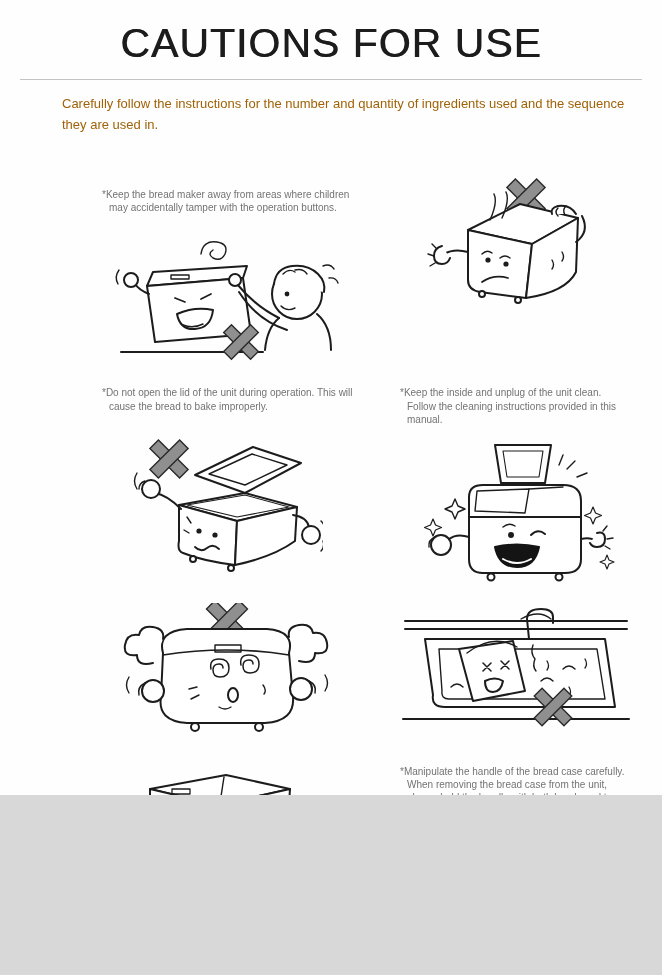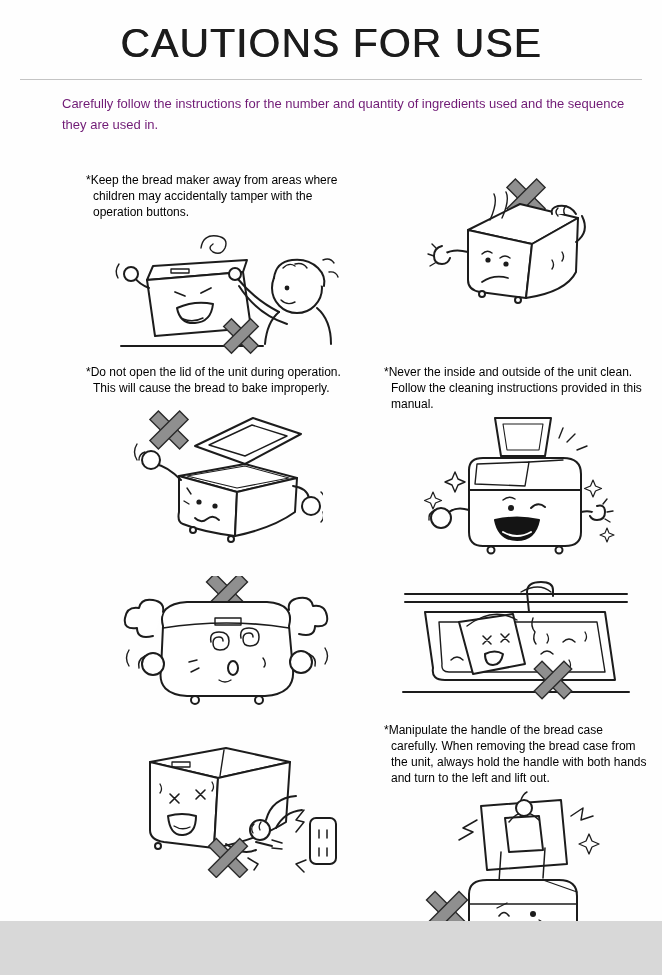--- a/index.html
+++ b/index.html
@@ -1,37 +1,37 @@
 <!DOCTYPE html>
 <html><head>
 <meta charset="utf-8">
 <style>
   html,body{margin:0;padding:0;background:#d8d8d8;}
   .page{
-    width:662px;height:921px;background:#fefefe;margin:0 auto;
+    width:662px;height:795px;background:#fefefe;margin:0 auto;
     font-family:"Liberation Sans","DejaVu Sans",sans-serif;color:#1c1c1c;
     position:relative;overflow:hidden;box-sizing:border-box;padding-top:14px;
   }
   .title{
     text-align:center;font-size:41px;letter-spacing:1px;font-weight:400;
     margin:6px 0 0 0;text-shadow:.6px 0 0 currentColor;
   }
   .divider{border:none;border-top:1px solid #c4c4c4;width:94%;margin:12px auto 0 auto;}
   .intro{
-    margin:14px 18px 0 62px;width:588px;font-size:13px;line-height:1.6;color:#701a75;
+    margin:14px 18px 0 62px;width:588px;font-size:13px;line-height:1.6;color:#a16207;
   }
   .grid{
     display:grid;grid-template-columns:310px 272px;column-gap:6px;row-gap:8px;
     margin:36px 0 0 60px;
   }
   .caution{box-sizing:border-box;}
   .col-l{padding-left:26px;}
   .col-r{padding-left:8px;}
   .ctext{
-    margin:0;font-size:12px;line-height:1.34;color:#000000;
+    margin:16px;font-size:10px;line-height:1.34;color:#737373;
     padding-left:7px;text-indent:-7px;max-width:272px;
   }
   .col-r .ctext{max-width:262px;}
   .illo{display:flex;justify-content:center;align-items:flex-start;margin-top:4px;}
   svg{display:block;}
 </style>
 </head>
 <body>
 
 <div class="page">
@@ -133,21 +133,21 @@
             <circle cx="178" cy="106" r="9" fill="#fff"></circle>
             <path d="M188 92 q6 6 4 14 M190 112 q2 6 -2 10" stroke-width="1.4"></path>
             <circle cx="60" cy="130" r="3" fill="#fff"></circle>
             <circle cx="98" cy="139" r="3" fill="#fff"></circle>
           </g>
         </svg>
       </div>
     </section>
 
     <section class="caution col-r">
-      <p class="ctext">*Never the inside and outside of the unit clean. Follow the cleaning instructions provided in this manual.</p>
+      <p class="ctext">*Keep the inside and unplug of the unit clean. Follow the cleaning instructions provided in this manual.</p>
       <div class="illo">
         <svg viewBox="0 0 210 148" width="210" height="148">
           <g fill="none" stroke="#1c1c1c" stroke-width="2" stroke-linecap="round" stroke-linejoin="round">
             <path d="M84 2 L140 2 L134 40 L90 40 Z" fill="#fff"></path>
             <path d="M92 8 L132 8 L128 34 L96 34 Z" stroke-width="1.1"></path>
             <path d="M58 54 Q58 42 72 42 L152 42 Q170 42 170 58 L170 116 Q170 130 154 130 L72 130 Q58 130 58 116 Z" fill="#fff"></path>
             <path d="M58 74 L170 74" stroke-width="1.8"></path>
             <path d="M66 48 L118 46 L114 70 L64 68 Z" stroke-width="1.4"></path>
             <path d="M118 46 L152 44" stroke-width="1.4"></path>
             <circle cx="100" cy="92" r="3" fill="#1c1c1c" stroke="none"></circle>

